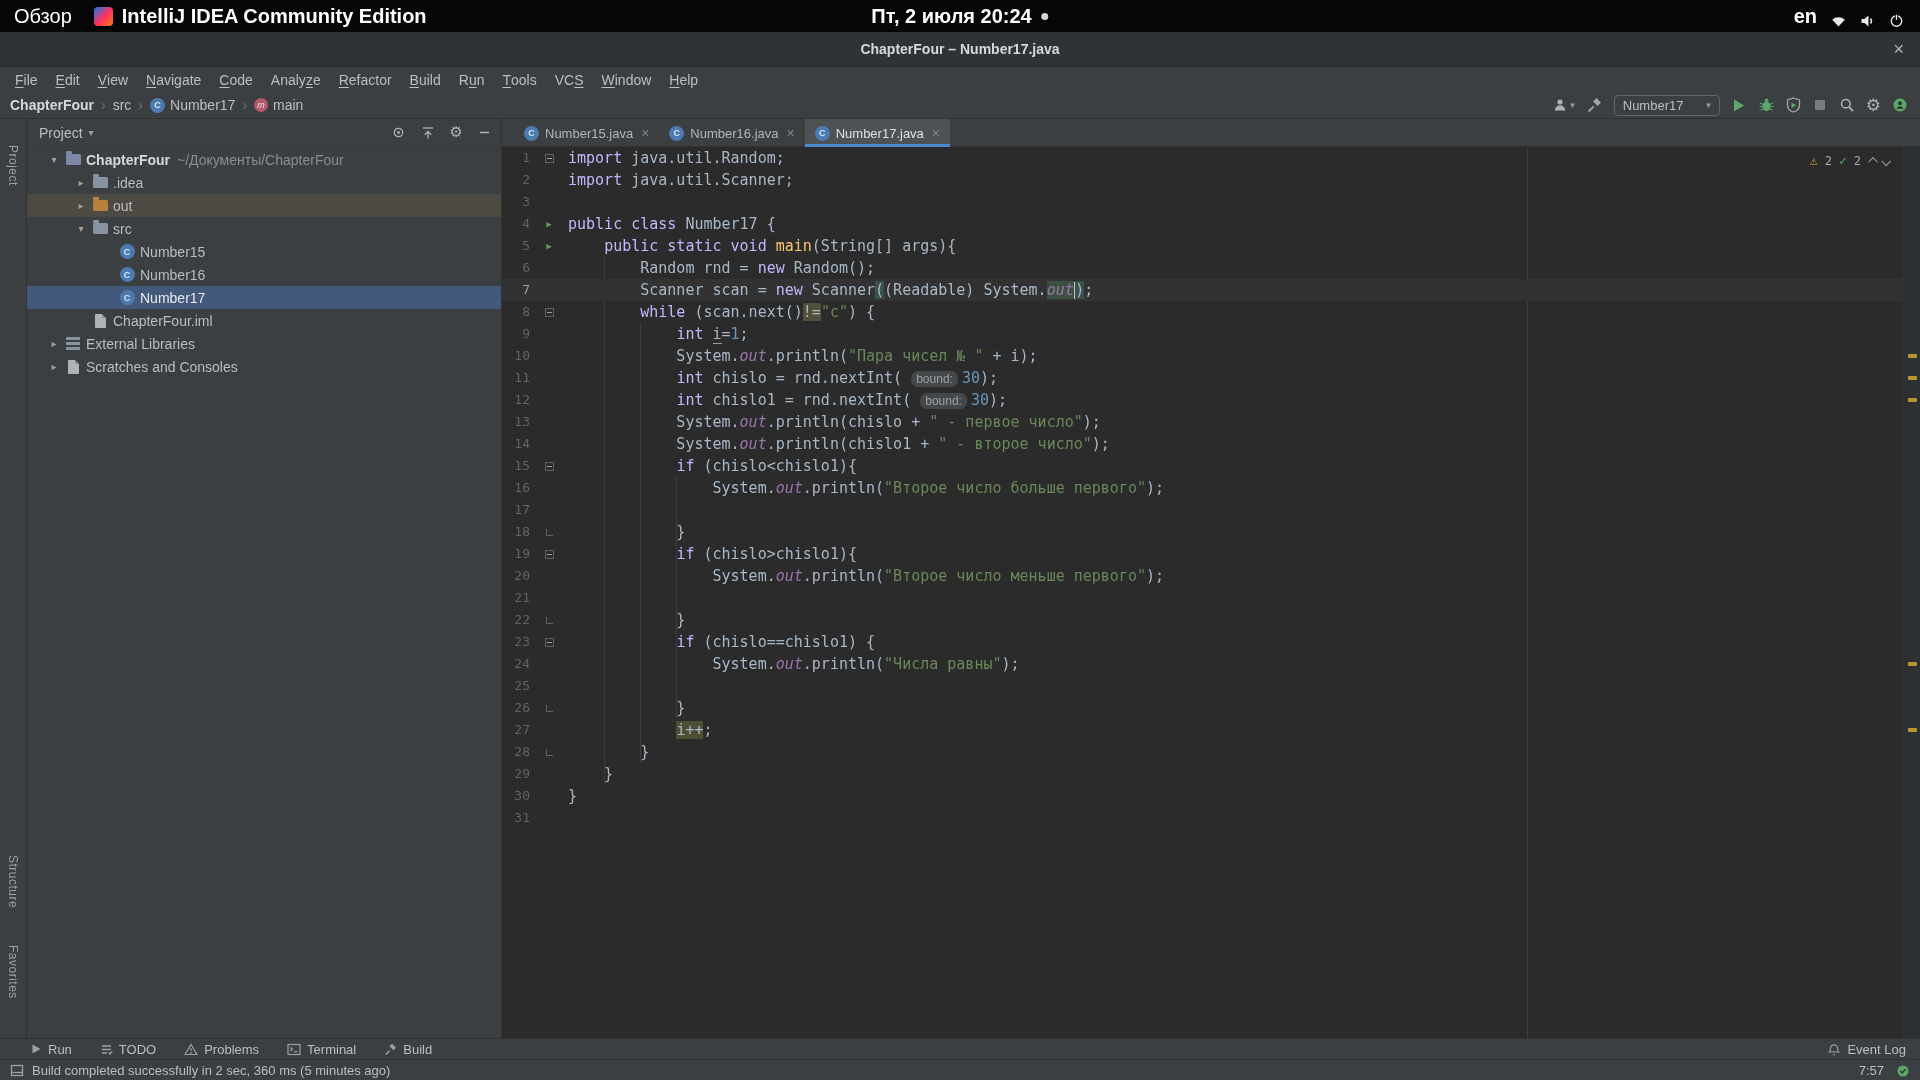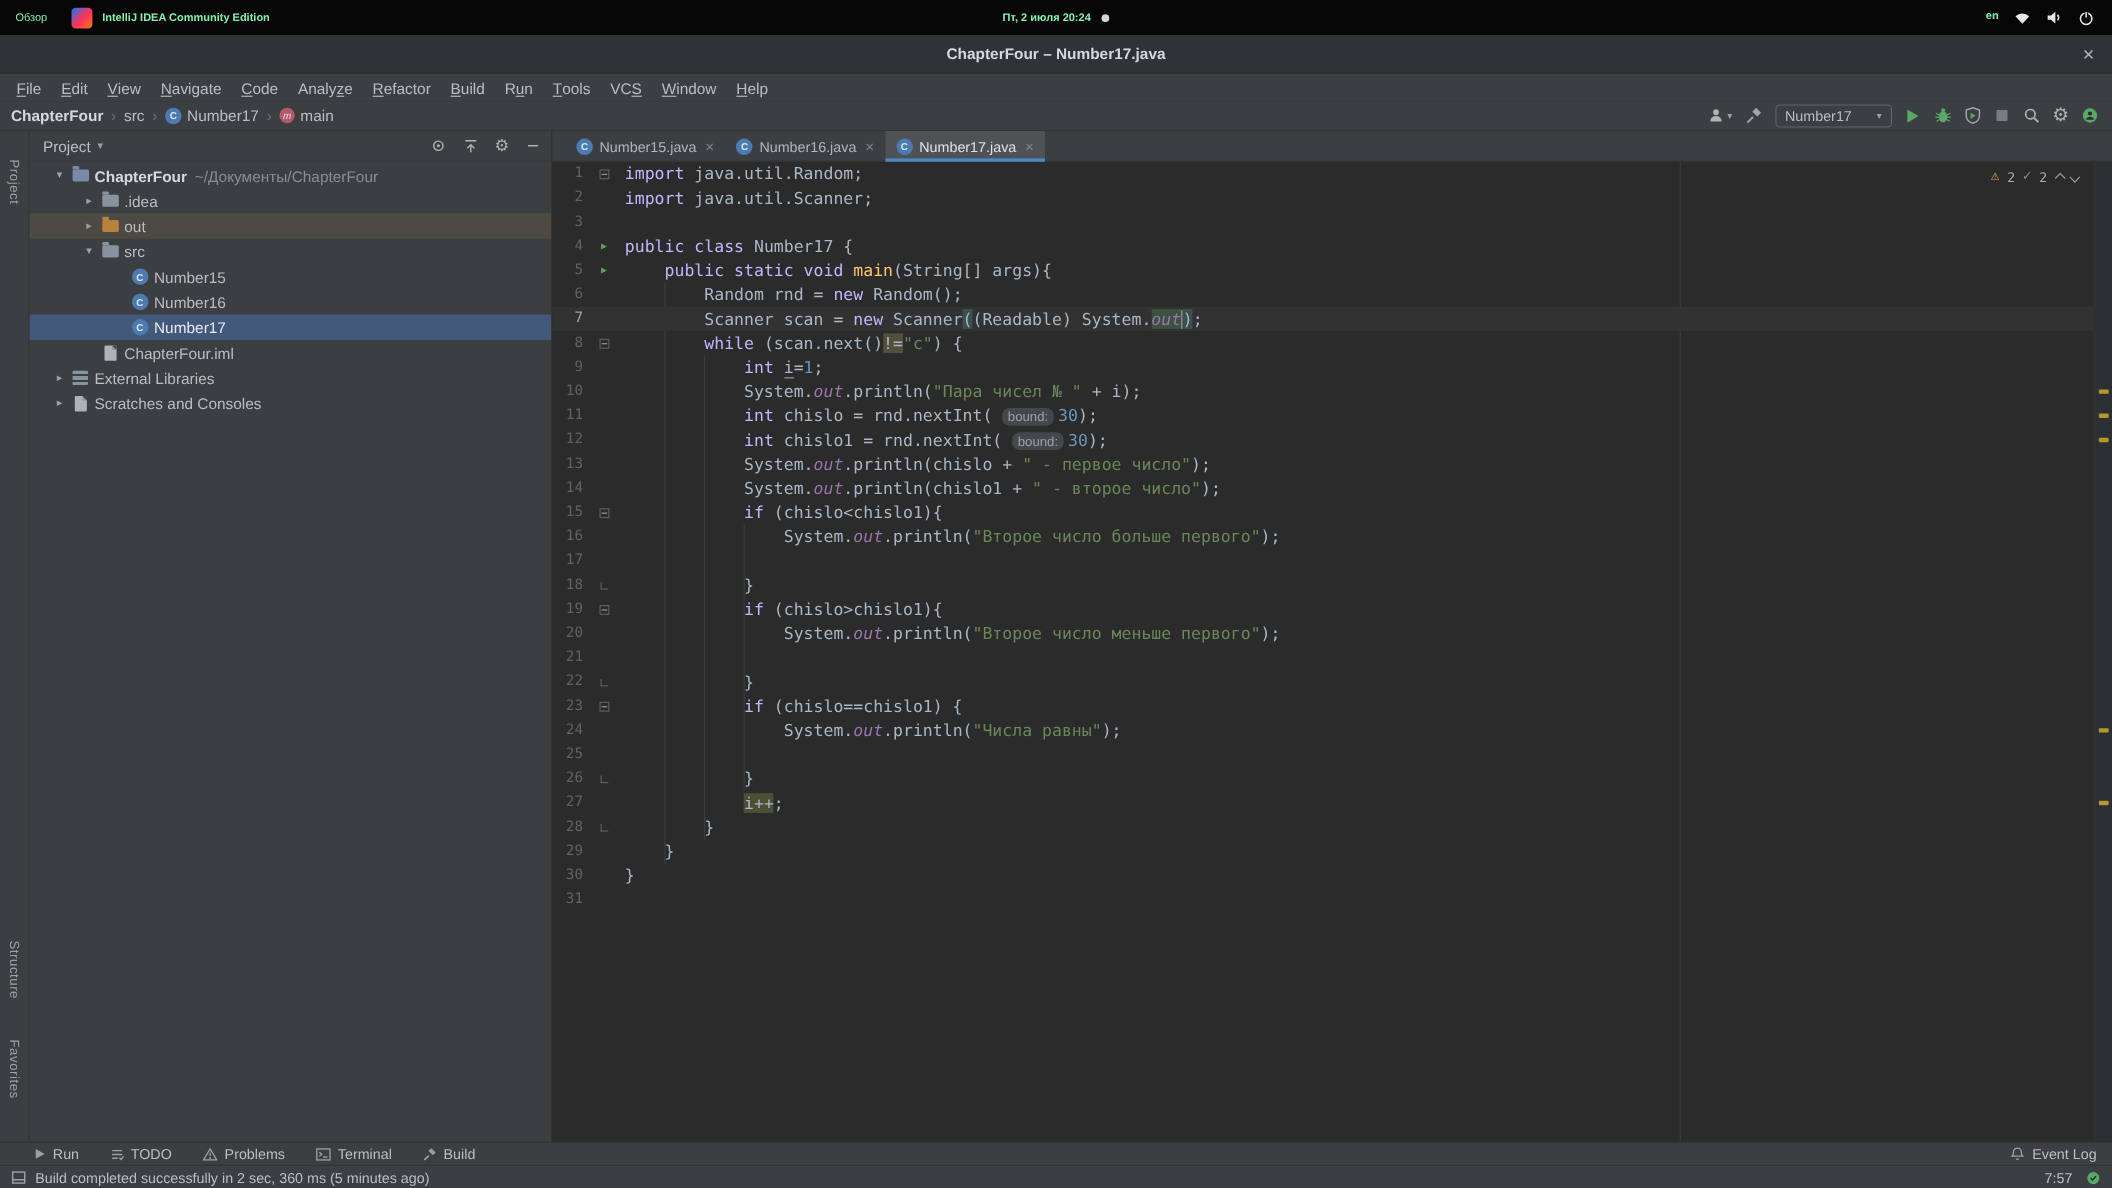--- a/index.html
+++ b/index.html
@@ -1,26 +1,26 @@
 <!DOCTYPE html>
 <html><head>
 <meta charset="utf-8">
 <style>
 *{margin:0;padding:0;box-sizing:border-box}
 html,body{width:1920px;height:1080px;background:#1b1b1b;font-family:"Liberation Sans","DejaVu Sans",sans-serif}
 .screen{position:relative;width:1920px;height:1080px;background:#2b2b2b;overflow:hidden;color:#bbbdc0}
 
 
-.sysbar{position:absolute;left:0;top:0;width:1920px;height:32px;background:#060606;display:flex;align-items:center;color:#86efac;font-size:10px}
+.sysbar{position:absolute;left:0;top:0;width:1920px;height:32px;background:#060606;display:flex;align-items:center;color:#ffffff;font-size:20px}
 .sys-left{display:flex;align-items:center;padding-left:14px}
 .idea-logo{width:19px;height:19px;border-radius:4px;background:linear-gradient(135deg,#0a7cfa 0%,#fe315d 52%,#f97a12 100%);display:inline-block;margin-left:22px}
 .sys-app{font-weight:bold;margin-left:9px}
 .sys-center{position:absolute;left:50%;top:0;transform:translateX(-50%);height:32px;display:flex;align-items:center;gap:10px;font-weight:bold}
 .rec-dot{width:7px;height:7px;border-radius:50%;background:#d6d6d6;display:inline-block}
-.sys-right{margin-left:auto;display:flex;align-items:flex-start;gap:13px;padding-right:16px;font-weight:bold}
+.sys-right{margin-left:auto;display:flex;align-items:flex-end;gap:13px;padding-right:16px;font-weight:bold}
 
 
 .titlebar{position:absolute;left:0;top:32px;width:1920px;height:35px;background:#303335;border-bottom:1px solid #242627;display:flex;align-items:center;justify-content:center}
 .titlebar .title{font-weight:bold;font-size:14px;color:#d6d9dc}
 .win-close{position:absolute;right:16px;top:0;height:35px;display:flex;align-items:center;font-size:18px;color:#b6b9bc}
 
 
 .menubar{position:absolute;left:0;top:67px;width:1920px;height:25px;background:#3c3f41;display:flex;align-items:center;padding-left:6px;font-size:14px;color:#bcbec2}
 .menu-item{padding:0 9px;height:25px;display:flex;align-items:center}
 .mn{text-decoration:underline;text-underline-offset:2px}
@@ -114,21 +114,21 @@
 .inspect{position:absolute;right:24px;top:4px;display:flex;align-items:center;gap:7px;font-size:12px;color:#a9abad;background:rgba(43,43,43,.92);padding:2px 7px;border-radius:9px;z-index:3}
 .iw-warn{color:#d9a343;font-size:13px}
 .iw-ok{color:#62a562;font-size:13px;font-weight:bold}
 .chv{width:7px;height:7px;border-top:1.6px solid #9da0a3;border-right:1.6px solid #9da0a3;display:inline-block}
 .chv.up{transform:rotate(-45deg) translateY(2px)}
 .chv.down{transform:rotate(135deg) translateY(-1px)}
 
 
 .toolbar-bottom{position:absolute;left:0;top:1038px;width:1920px;height:21px;background:#3c3f41;border-top:1px solid #323232;display:flex;align-items:center;font-size:13px;color:#bcbec2;padding:0 14px 0 30px;gap:28px}
 .tb-item{display:flex;align-items:center;gap:6px}
-.tb-right{margin-left:auto;display:flex;align-items:flex-start;gap:6px}
+.tb-right{margin-left:auto;display:flex;align-items:flex-end;gap:6px}
 .statusbar{position:absolute;left:0;top:1059px;width:1920px;height:21px;background:#3c3f41;border-top:1px solid #323232;display:flex;align-items:center;font-size:13px;color:#bcbec2;padding:0 10px}
 .sb-left{display:flex;align-items:center;gap:8px}
 .sb-right{margin-left:auto;display:flex;align-items:flex-end;gap:12px}
 </style>
 </head>
 <body>
 
 <div class="screen">
 
   <div class="sysbar">

